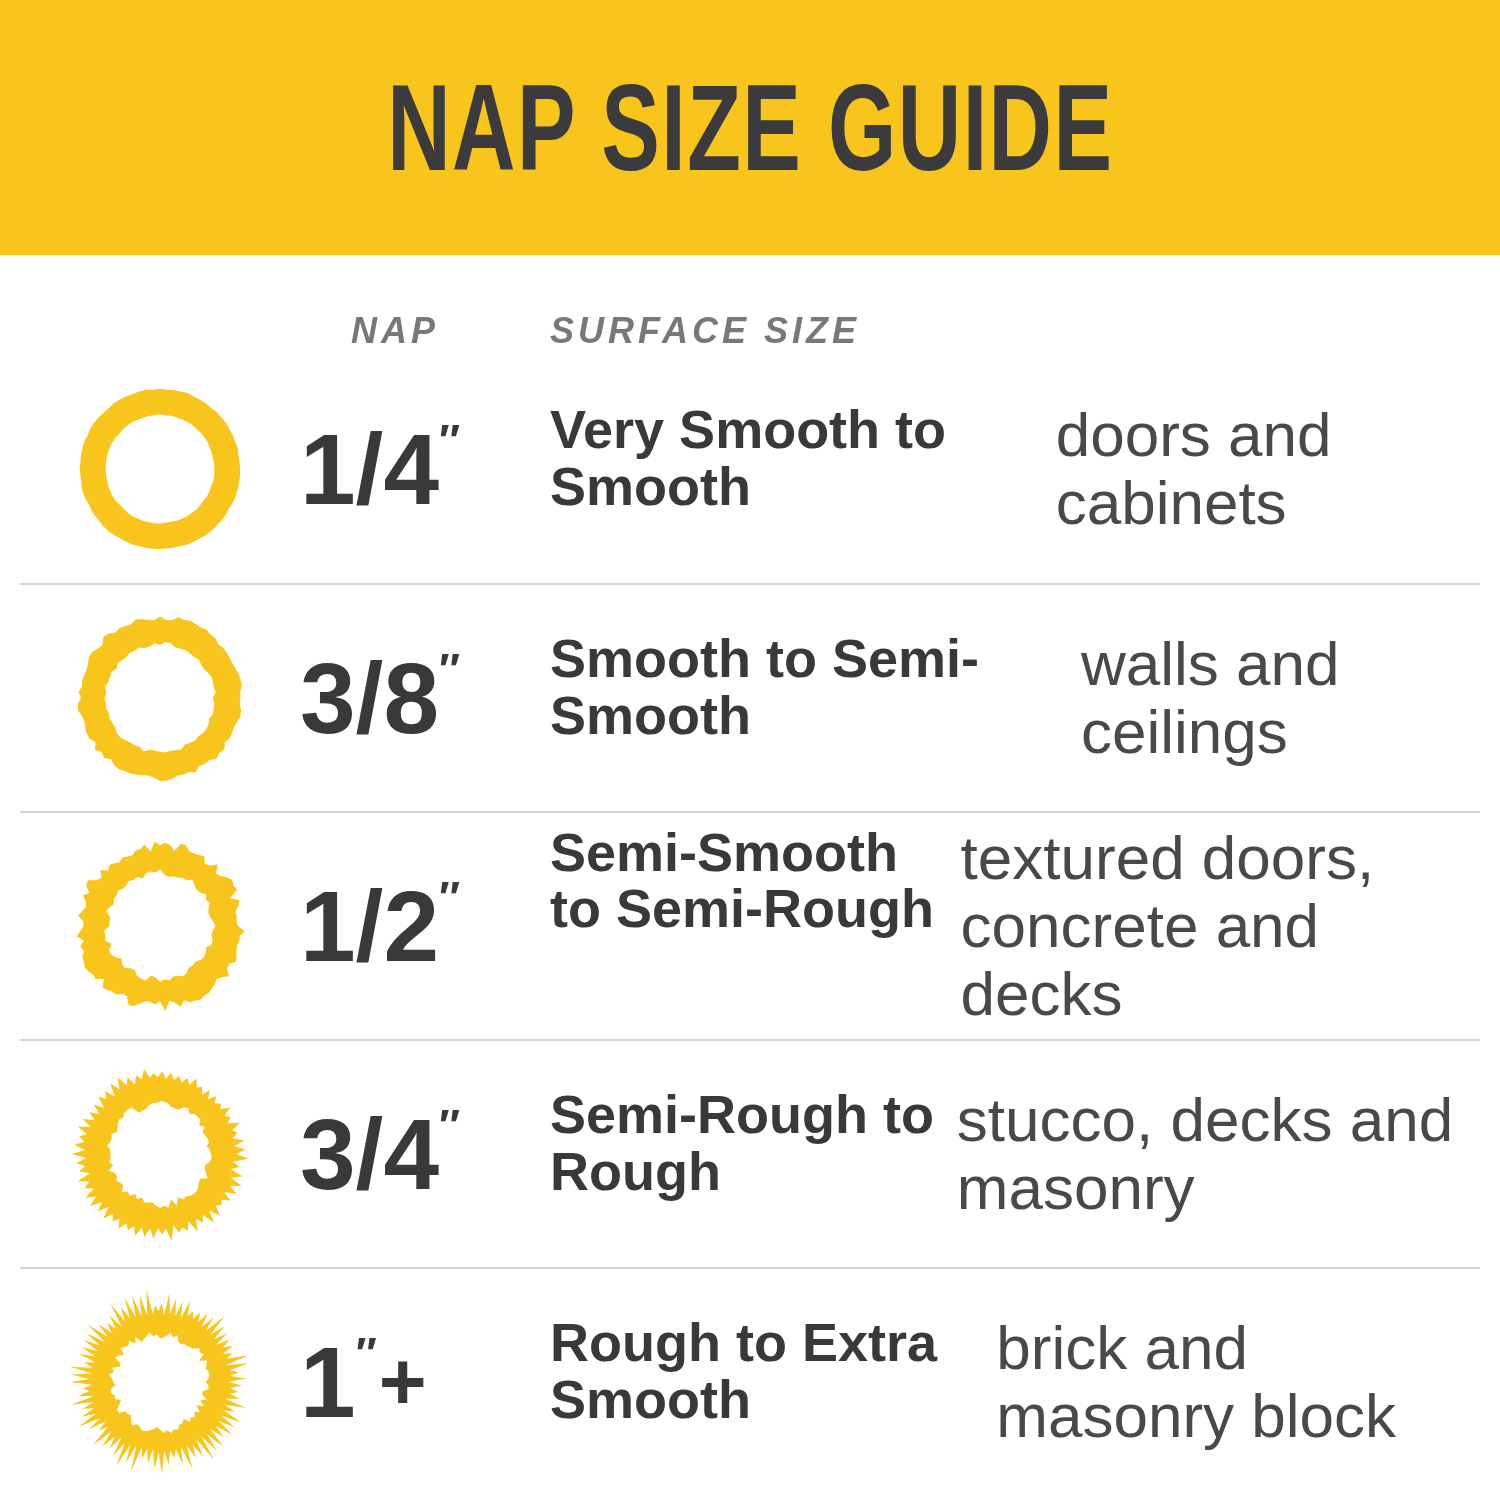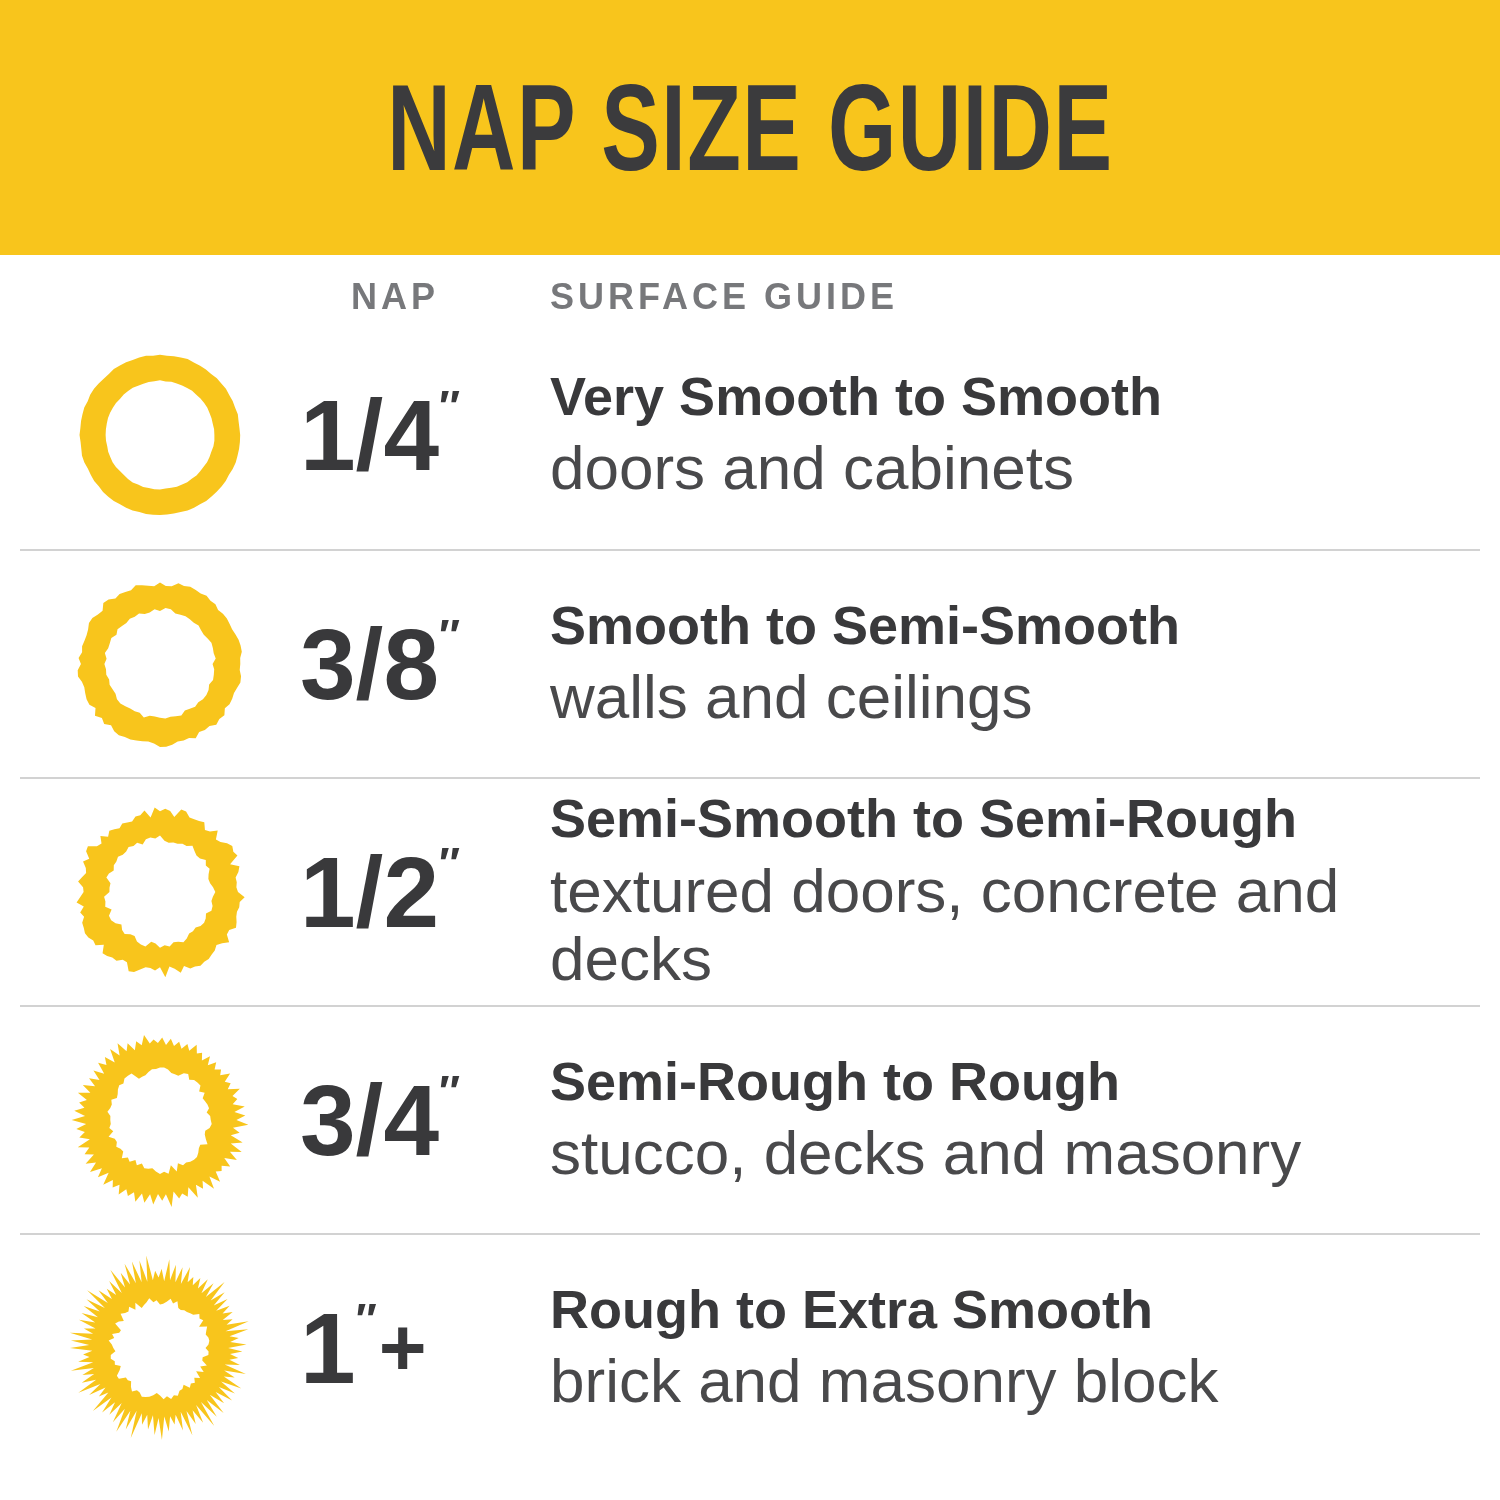--- a/index.html
+++ b/index.html
@@ -28,23 +28,24 @@
     letter-spacing:2px;
     color:var(--heading);
     white-space:nowrap;
     transform:scaleX(0.72);
     transform-origin:center;
   }
   .content{padding:0 20px;}
   .col-headers{
     display:grid;
     grid-template-columns:280px 250px 1fr;
-    margin-top:18px;
+    margin-top:52px;
     height:48px;
     align-items:center;
+    font-style:italic;
   }
   .col-headers .nap-col-label{
     grid-column:2;
     display:inline-block;
     width:190px;
     text-align:center;
     font-size:36px;font-weight:700;letter-spacing:4px;
     color:var(--colgray);
   }
   .col-headers .surface-col-label{
@@ -69,21 +70,21 @@
   }
   .nap-size .unit{
     font-size:44px;
     vertical-align:48px;
     letter-spacing:2px;
   }
   .nap-size .plus{
     font-size:82px;
     vertical-align:8px;
   }
-  .surface-cell{display:flex;flex-direction:column;gap:10px;}
+  .surface-cell{display:flex;flex-direction:row;gap:10px;}
   .surface-title{
     font-size:54px;
     font-weight:800;
     color:var(--dark);
     line-height:1.05;
   }
   .surface-desc{
     font-size:62px;
     font-weight:400;
     color:var(--desc);
@@ -94,21 +95,21 @@
 <body>
 
 <header class="banner">
   <h1>NAP SIZE GUIDE</h1>
 </header>
 
 <main class="content">
 
   <div class="col-headers">
     <span class="nap-col-label">NAP</span>
-    <span class="surface-col-label">SURFACE GUIDE</span>
+    <span class="surface-col-label">SURFACE SIZE</span>
   </div>
 
   <div class="row">
     <div class="ring-cell">
       <svg class="ring" viewBox="0 0 210 210" width="200" height="200">
           <path class="ring-path" fill-rule="evenodd" d="M189.2 105.0L188.9 112.3L188.0 119.6L186.4 126.8L184.5 133.9L181.3 140.6L177.4 146.8L174.0 153.3L169.6 159.2L164.5 164.5L159.1 169.5L153.5 174.3L147.0 177.8L140.7 181.5L133.9 184.3L126.7 185.9L119.5 187.5L112.3 188.6L105.0 189.0L97.7 188.7L90.4 188.0L83.3 185.8L76.2 184.2L69.4 181.4L63.0 177.8L56.5 174.3L50.7 169.8L45.2 164.8L40.7 158.9L35.9 153.4L32.4 146.9L29.2 140.3L25.6 133.9L23.1 126.9L22.4 119.6L21.6 112.3L20.5 105.0L21.4 97.7L22.1 90.4L23.6 83.2L25.5 76.1L29.1 69.6L31.7 62.7L35.7 56.5L40.6 51.0L45.9 45.9L51.3 40.9L56.5 35.7L62.9 32.1L69.4 28.7L76.3 26.2L83.2 23.7L90.3 21.8L97.7 21.7L105.0 20.7L112.3 21.7L119.6 22.2L126.8 23.5L134.0 25.3L140.5 28.8L147.1 32.2L153.2 36.2L158.7 41.0L164.7 45.3L169.4 51.0L174.2 56.5L177.7 63.0L181.3 69.4L183.9 76.3L186.7 83.1L187.5 90.5L188.4 97.7ZM162.1 105.0L161.8 99.0L160.4 93.2L159.1 87.4L157.0 81.9L154.7 76.3L151.4 71.3L147.5 66.8L143.1 62.7L138.7 58.5L133.5 55.6L128.2 53.0L122.6 51.0L116.9 49.2L110.9 48.8L105.0 47.6L99.1 48.5L93.2 49.3L87.5 51.1L82.0 53.3L76.4 55.4L71.5 58.9L66.9 62.6L62.9 67.1L58.8 71.5L55.5 76.4L52.6 81.7L50.4 87.2L49.1 93.1L48.2 99.0L47.9 105.0L48.3 111.0L49.6 116.8L50.6 122.7L52.8 128.2L55.2 133.7L58.7 138.6L62.9 142.9L67.1 147.1L71.4 151.2L76.3 154.8L81.9 156.9L87.3 159.6L93.2 160.6L99.0 161.9L105.0 162.2L110.9 161.3L116.8 160.5L122.7 159.4L128.2 157.1L133.6 154.5L138.3 150.9L143.3 147.5L147.2 143.0L150.8 138.3L154.4 133.5L157.0 128.1L158.9 122.5L161.1 116.9L162.1 111.0Z" fill="#F8C51C"></path>
         </svg>
     </div>
     <div class="nap-size">
       <span>1/4</span><span class="unit">″</span><span class="plus"></span>

